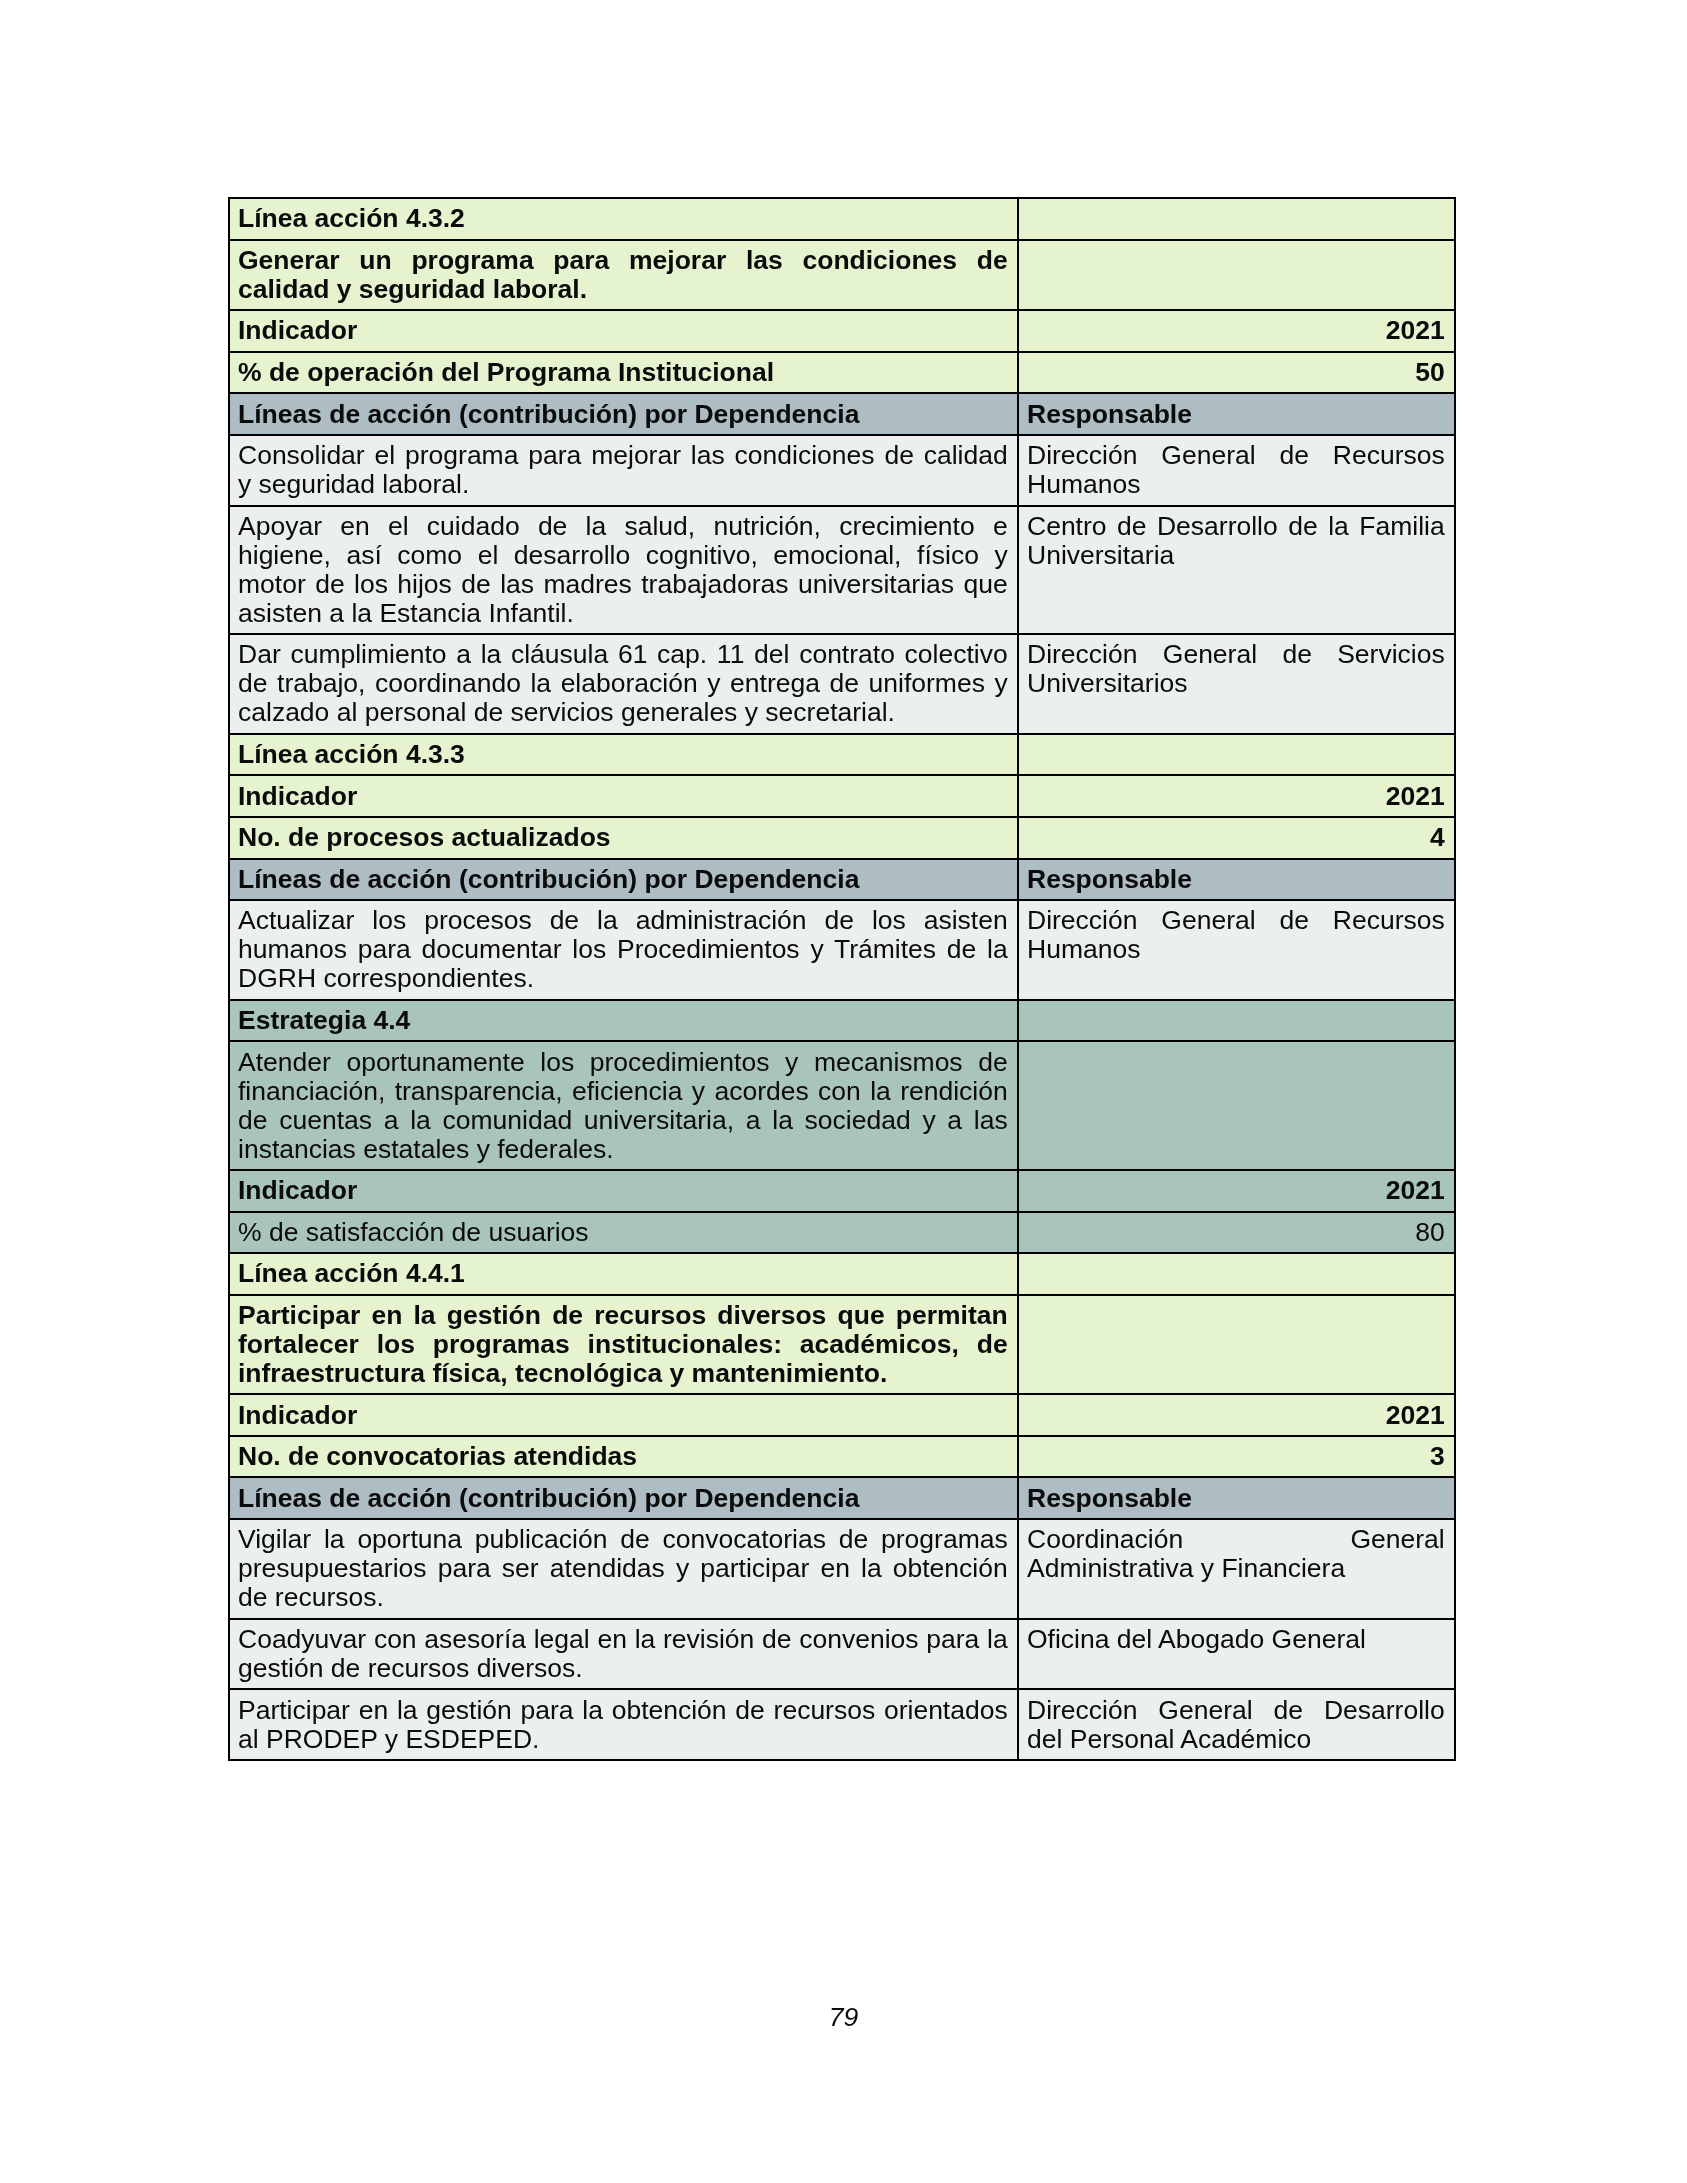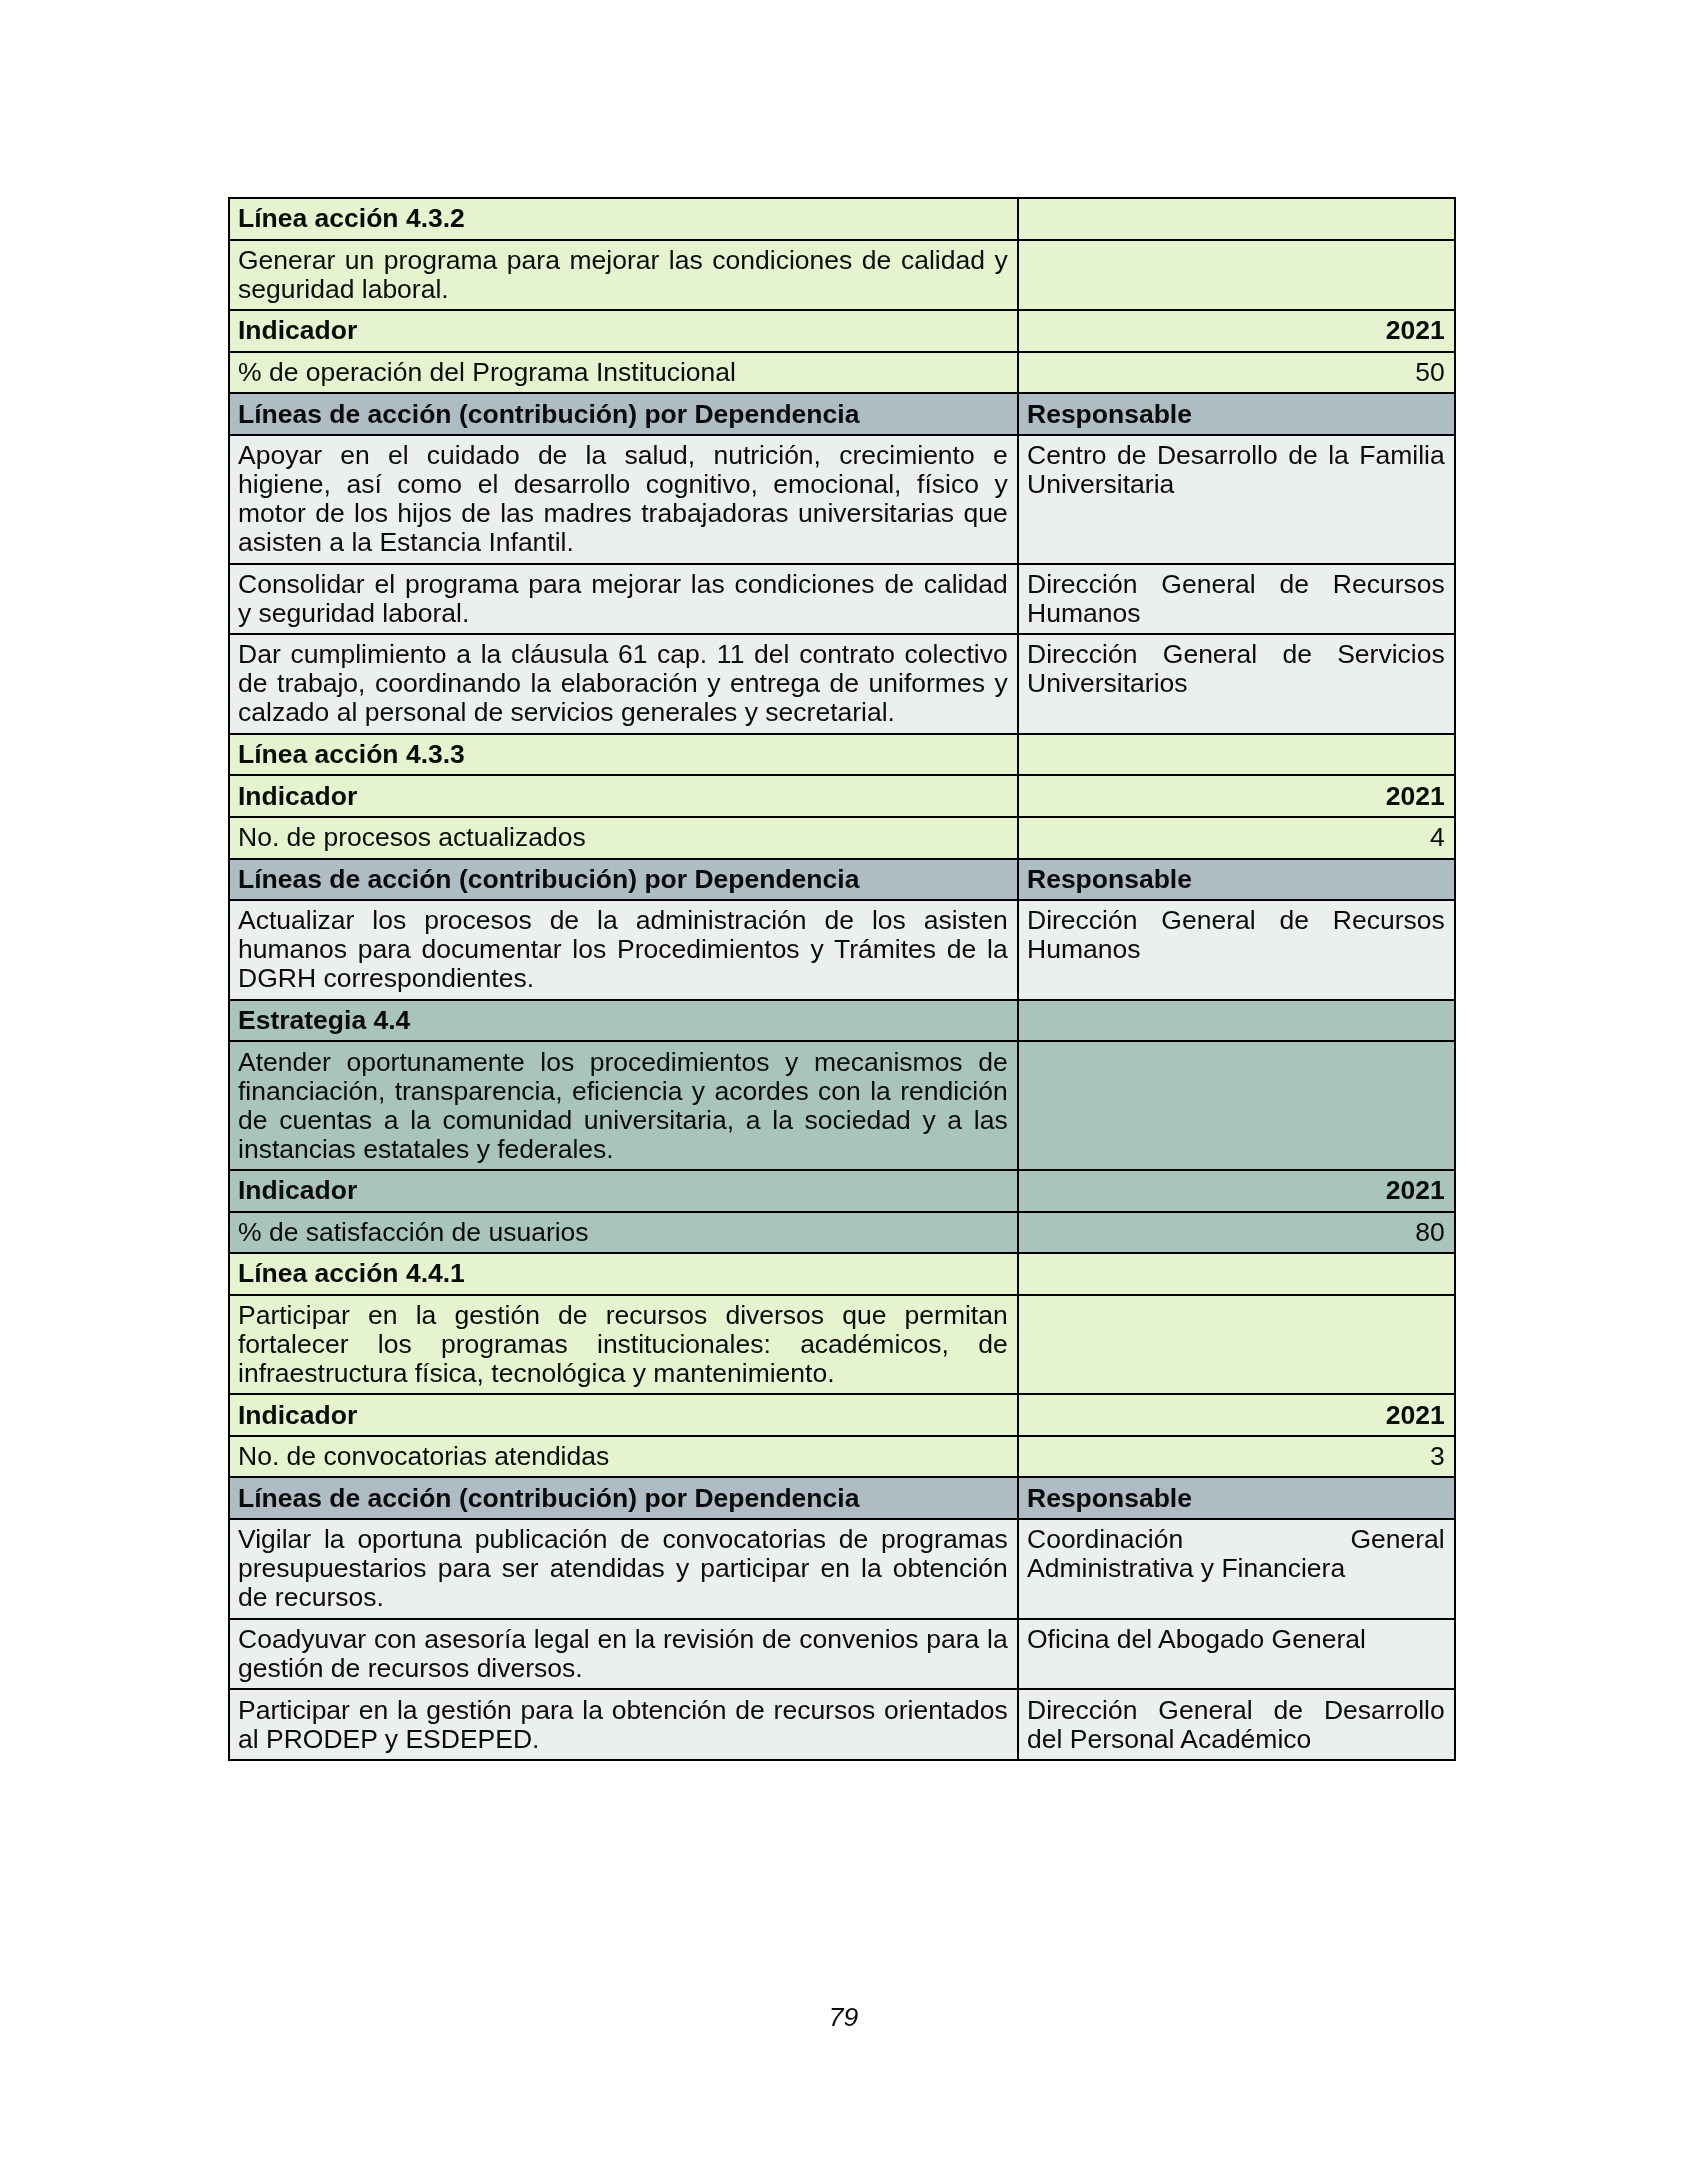--- a/index.html
+++ b/index.html
@@ -27,21 +27,21 @@
     border: 2.6px solid #000000;
     vertical-align: top;
     padding: 5.3px 9.3px 5.3px 8px;
     font-size: 26.5px;
     line-height: 29px;
     overflow: hidden;
   }
   td.left  { text-align: justify; }
   td.right { text-align: justify; }
 
-  tr.bg-green     td { background: var(--green); }
+  tr.bg-green     td { background: var(--green); font-weight: bold; }
   tr.bg-teal      td { background: var(--teal); }
   tr.bg-gray      td { background: var(--header-gray); }
   tr.bg-lightgray td { background: var(--row-gray); }
 
   tr.type-title td,
   tr.type-indicator td,
   tr.type-dep-header td { font-weight: bold; }
 
   tr.type-indicator td.right,
   tr.type-value td.right { text-align: right; }
@@ -85,26 +85,26 @@
   </tr>
         <tr class="bg-green type-value">
     <td class="left">% de operación del Programa Institucional</td>
     <td class="right">50</td>
   </tr>
         <tr class="bg-gray type-dep-header">
     <td class="left">Líneas de acción (contribución) por Dependencia</td>
     <td class="right">Responsable</td>
   </tr>
         <tr class="bg-lightgray type-dep">
+    <td class="left">Consolidar el programa para mejorar las condiciones de calidad y seguridad laboral.</td>
+    <td class="right">Dirección General de Recursos Humanos</td>
+  </tr>
+        <tr class="bg-lightgray type-dep">
     <td class="left">Apoyar en el cuidado de la salud, nutrición, crecimiento e higiene, así como el desarrollo cognitivo, emocional, físico y motor de los hijos de las madres trabajadoras universitarias que asisten a la Estancia Infantil.</td>
     <td class="right">Centro de Desarrollo de la Familia Universitaria</td>
-  </tr>
-        <tr class="bg-lightgray type-dep">
-    <td class="left">Consolidar el programa para mejorar las condiciones de calidad y seguridad laboral.</td>
-    <td class="right">Dirección General de Recursos Humanos</td>
   </tr>
         <tr class="bg-lightgray type-dep">
     <td class="left">Dar cumplimiento a la cláusula 61 cap. 11 del contrato colectivo de trabajo, coordinando la elaboración y entrega de uniformes y calzado al personal de servicios generales y secretarial.</td>
     <td class="right">Dirección General de Servicios Universitarios</td>
   </tr>
         <tr class="bg-green type-title">
     <td class="left">Línea acción 4.3.3</td>
     <td class="right"></td>
   </tr>
         <tr class="bg-green type-indicator">

